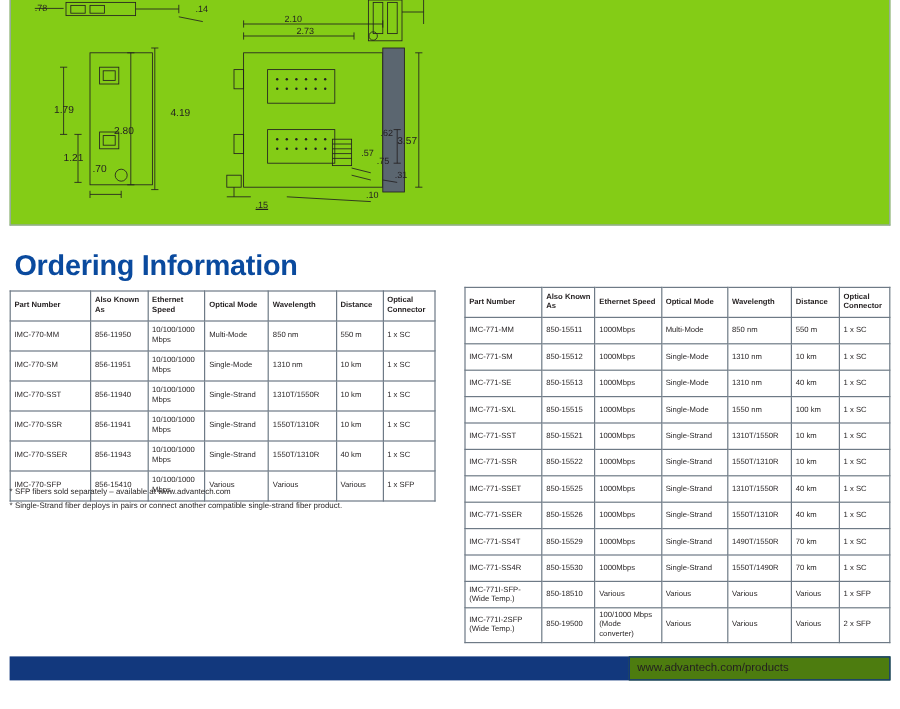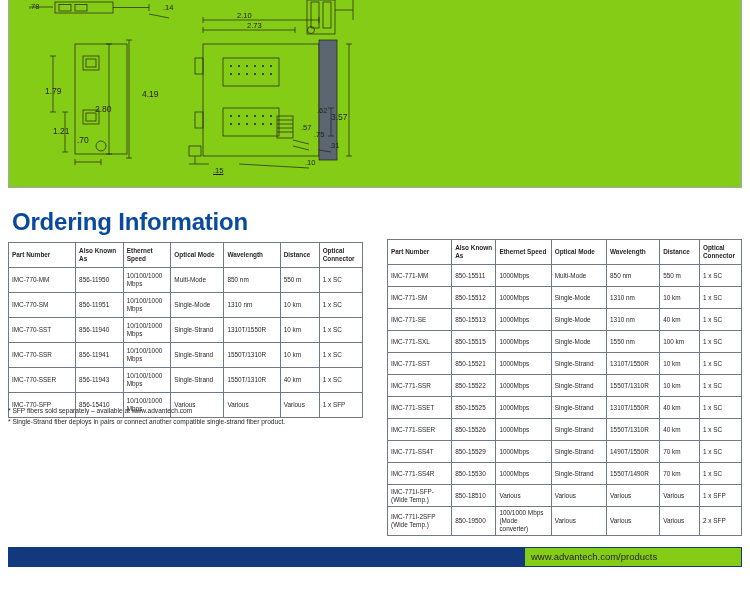--- a/index.html
+++ b/index.html
@@ -125,21 +125,21 @@
     font-size: 11px;
     font-weight: bold;
     font-style: italic;
   }
   .footer-url {
     position: absolute;
     left: 524px;
     top: 547px;
     width: 218px;
     height: 20px;
-    background: #84cc16;
+    background: #4d7c0f;
     border: 1px solid #12387d;
     box-sizing: border-box;
     line-height: 18px;
     padding-left: 6px;
     font-size: 9.5px;
     color: #231f20;
   }
 </style>
 </head>
 <body>

